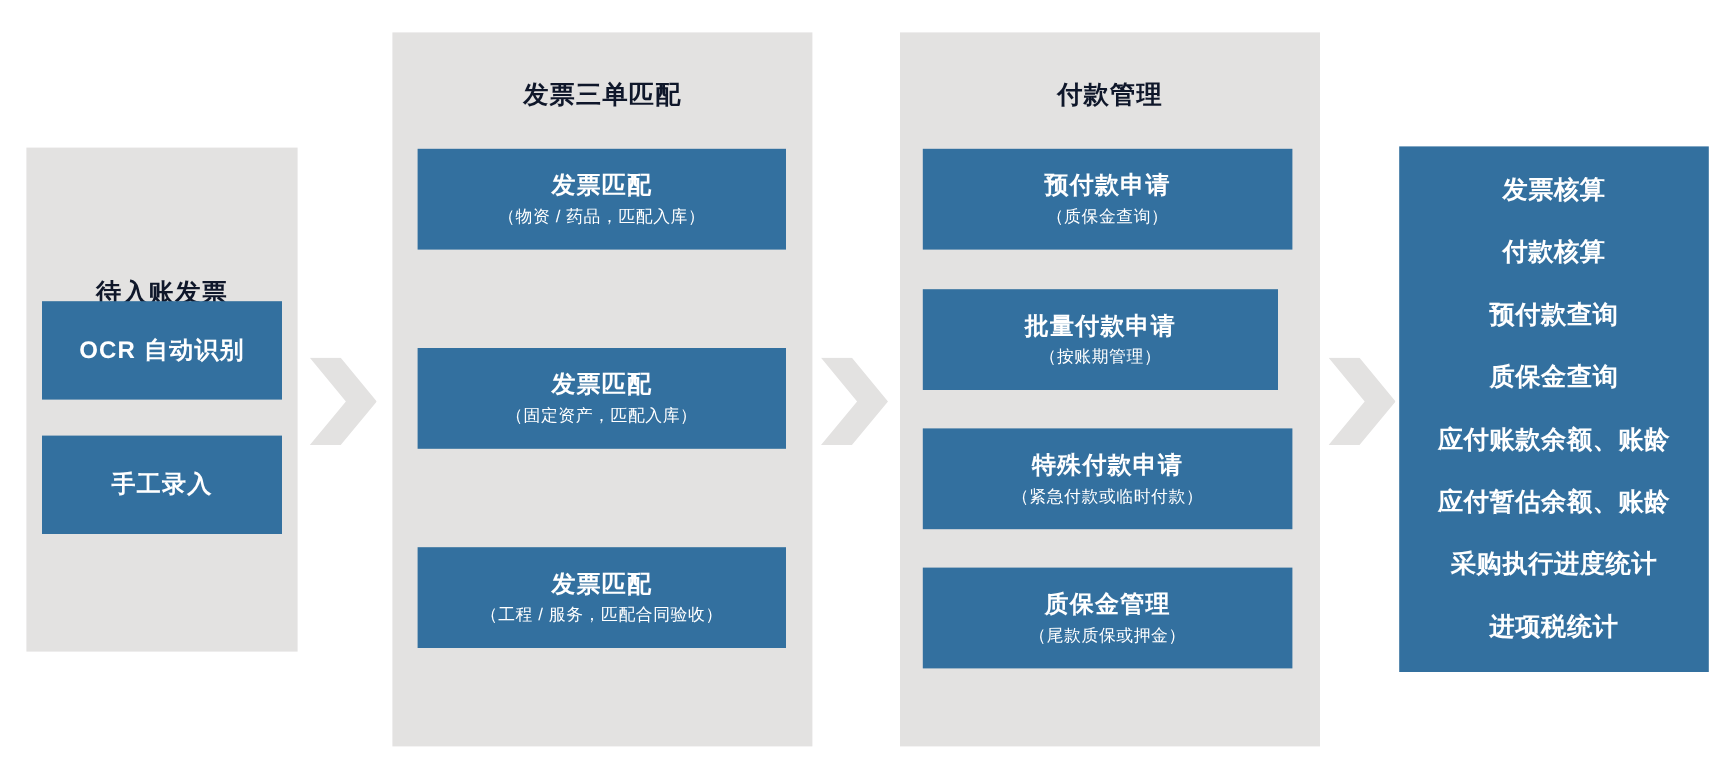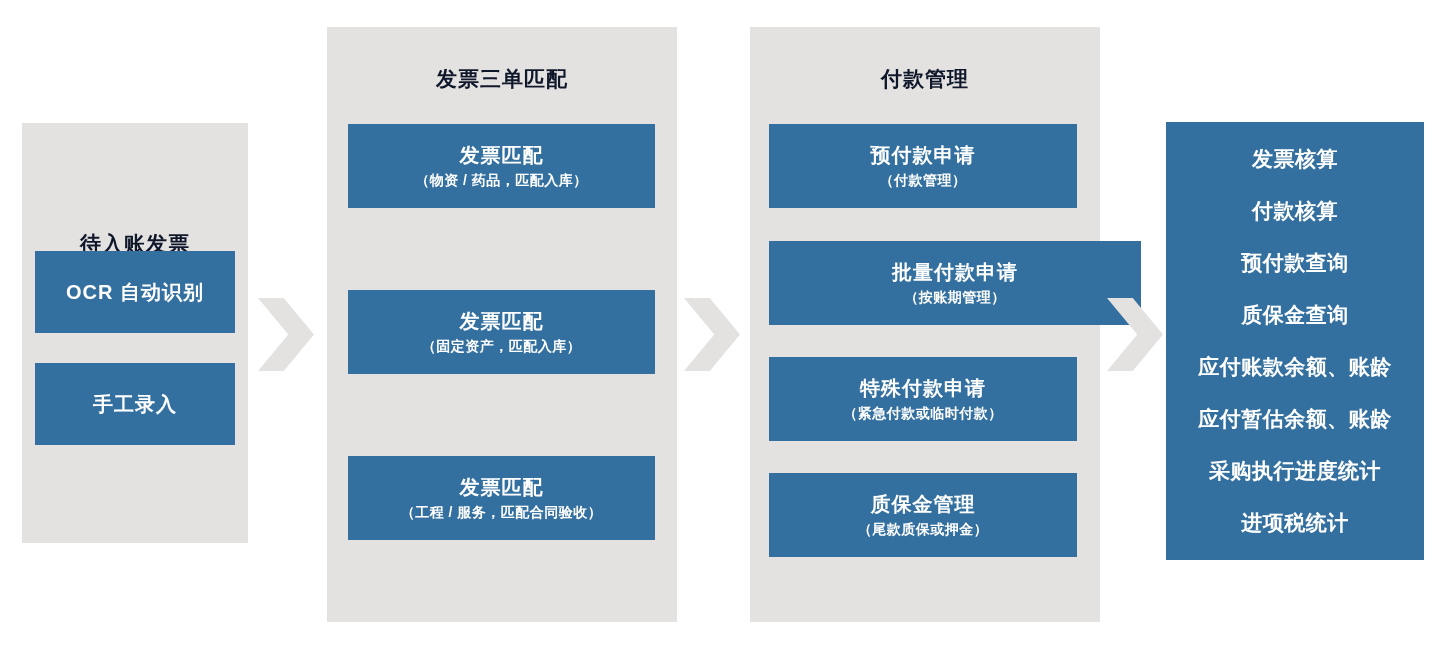--- a/index.html
+++ b/index.html
@@ -53,21 +53,21 @@
   }
   .card-title {
     font-size: 20px;
     font-weight: bold;
     line-height: 1.2;
     letter-spacing: 1px;
     white-space: nowrap;
   }
   .card-sub {
     font-size: 14px;
-    font-weight: bold;
+    font-weight: normal;
     line-height: 1.3;
     margin-top: 4px;
     letter-spacing: 0.5px;
     white-space: nowrap;
   }
   .card-sub:empty { display: none; }
 
   
   .chevron {
     position: absolute;
@@ -137,24 +137,24 @@
   </div>
 
   <div class="chevron" style="left:684px; top:298px; width:56px; height:73px;"></div>
 
   <div class="panel" style="left:750px; top:27px; width:350px; height:595px;">
     <div class="panel-title" style="top:38px;">付款管理</div>
   </div>
 
   <div class="card" style="left:769px; top:124px; width:308px; height:84px;">
     <div class="card-title">预付款申请</div>
-    <div class="card-sub">（付款管理）</div>
+    <div class="card-sub">（质保金查询）</div>
   </div>
 
-  <div class="card" style="left:769px; top:241px; width:372px; height:84px;">
+  <div class="card" style="left:769px; top:241px; width:296px; height:84px;">
     <div class="card-title">批量付款申请</div>
     <div class="card-sub">（按账期管理）</div>
   </div>
 
   <div class="card" style="left:769px; top:357px; width:308px; height:84px;">
     <div class="card-title">特殊付款申请</div>
     <div class="card-sub">（紧急付款或临时付款）</div>
   </div>
 
   <div class="card" style="left:769px; top:473px; width:308px; height:84px;">

